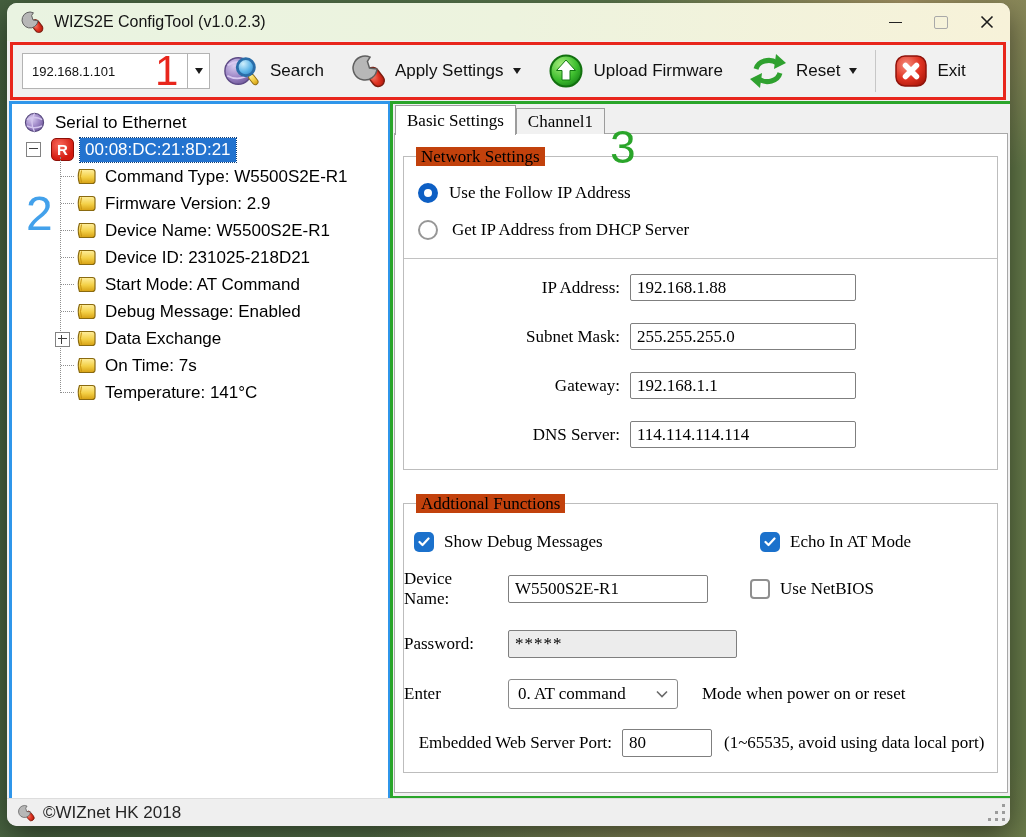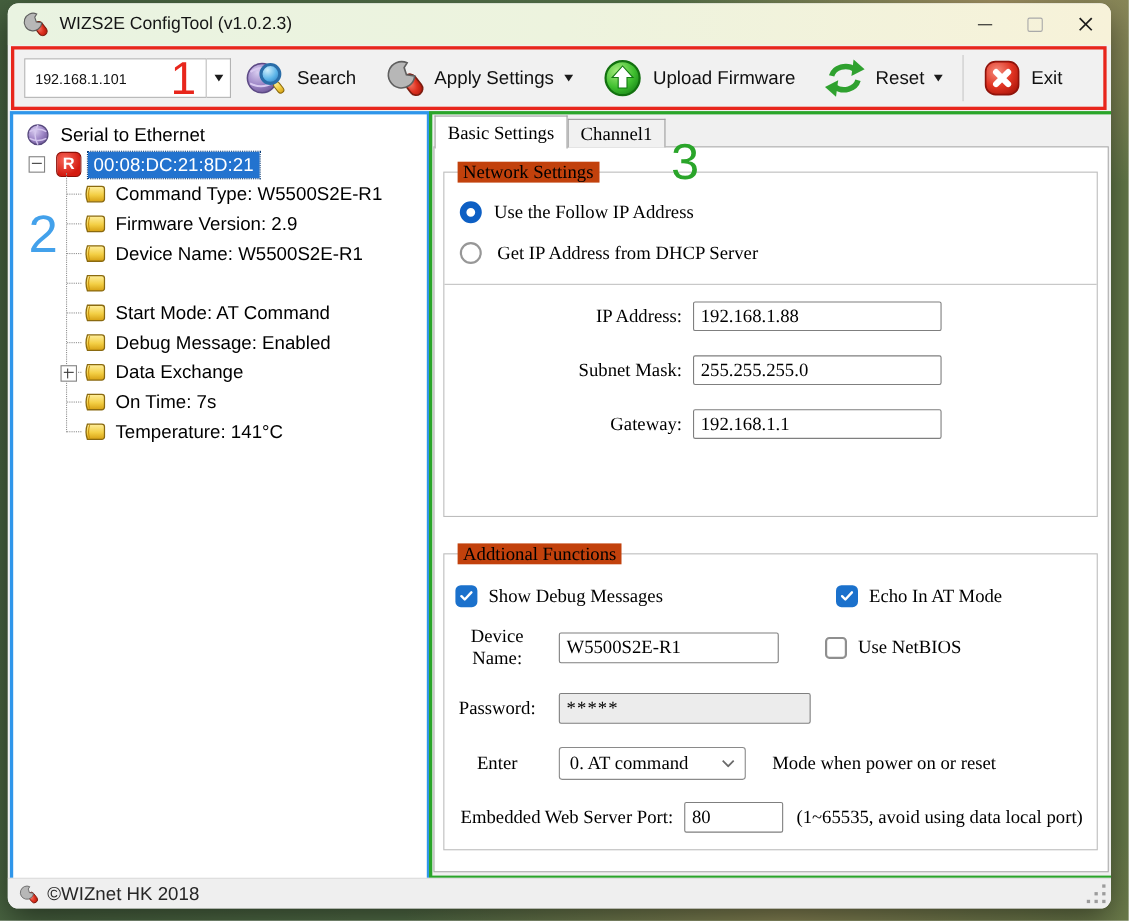--- a/index.html
+++ b/index.html
@@ -89,21 +89,21 @@
   .tinput{height:27px;border:1px solid #7f7f7f;border-radius:2px;background:#fff;color:#000;
     font-family:"Liberation Serif",serif;font-size:17px;padding:0 6px;box-sizing:border-box;}
   .w226{width:226px;} .w200{width:200px;} .w229{width:229px;} .w90{width:90px;}
   .afrow{display:flex;align-items:center;}
   .c1{width:346px;display:flex;align-items:center;flex:none;}
   .cbl{margin-left:10px;}
   .cb{width:20px;height:20px;border-radius:5px;box-sizing:border-box;flex:none;display:flex;align-items:center;justify-content:center;}
   .cb-on{background:#1b71cc;}
   .cb-off{background:#fff;border:2px solid #8f8f8f;border-radius:4px;}
   .cbtxt{margin-left:10px;}
-  .lab96{width:96px;text-align:center;flex:none;}
+  .lab96{width:96px;text-align:left;flex:none;}
   .pw{background:#ececec;letter-spacing:1px;}
   .selectbox{width:170px;height:30px;border:1px solid #8a8a8a;border-radius:3px;background:#fff;
     display:flex;align-items:center;justify-content:space-between;padding:0 9px;box-sizing:border-box;margin-left:8px;}
   .suffix{margin-left:24px;}
   .lab206{width:206px;text-align:right;flex:none;margin-left:2px;}
   
   .statusbar{position:absolute;left:0;right:0;bottom:0;height:27px;background:#efefef;border-top:1px solid #dddddd;
     display:flex;align-items:center;gap:8px;padding-left:10px;font-size:17px;color:#262626;}
   .status-icon{width:18px;height:18px;--icobg:#efefef;}
   .grip{position:absolute;right:5px;bottom:5px;width:3px;height:3px;background:#9c9c9c;
@@ -262,20 +262,21 @@
               <path d="M3.5 1.5 h13 a2.5 2.5 0 0 1 2.5 2.5 v9 a2.5 2.5 0 0 1 -2.5 2.5 h-13 q-2.5 -7 0 -14 z" fill="url(#g-gold)" stroke="#8a6a10" stroke-width="1.2"></path>
               <path d="M5.5 2.5 q-2 6 0 12" stroke="#c9940e" fill="none"></path>
             </svg>
           <span>Device Name: W5500S2E-R1</span>
         </div>
         <div class="trow crow">
           <svg class="tree-ico" viewBox="0 0 20 17" width="20" height="17">
               <path d="M3.5 1.5 h13 a2.5 2.5 0 0 1 2.5 2.5 v9 a2.5 2.5 0 0 1 -2.5 2.5 h-13 q-2.5 -7 0 -14 z" fill="url(#g-gold)" stroke="#8a6a10" stroke-width="1.2"></path>
               <path d="M5.5 2.5 q-2 6 0 12" stroke="#c9940e" fill="none"></path>
             </svg>
+          <span>Device ID: 231025-218D21</span>
         </div>
         <div class="trow crow">
           <svg class="tree-ico" viewBox="0 0 20 17" width="20" height="17">
               <path d="M3.5 1.5 h13 a2.5 2.5 0 0 1 2.5 2.5 v9 a2.5 2.5 0 0 1 -2.5 2.5 h-13 q-2.5 -7 0 -14 z" fill="url(#g-gold)" stroke="#8a6a10" stroke-width="1.2"></path>
               <path d="M5.5 2.5 q-2 6 0 12" stroke="#c9940e" fill="none"></path>
             </svg>
           <span>Start Mode: AT Command</span>
         </div>
         <div class="trow crow">
           <svg class="tree-ico" viewBox="0 0 20 17" width="20" height="17">
@@ -338,20 +339,24 @@
           <span class="flabel">IP Address:</span>
           <input class="tinput w226" type="text" value="192.168.1.88" style="">
         </div>
         <div class="frow">
           <span class="flabel">Subnet Mask:</span>
           <input class="tinput w226" type="text" value="255.255.255.0" style="">
         </div>
         <div class="frow">
           <span class="flabel">Gateway:</span>
           <input class="tinput w226" type="text" value="192.168.1.1" style="">
+        </div>
+        <div class="frow">
+          <span class="flabel">DNS Server:</span>
+          <input class="tinput w226" type="text" value="114.114.114.114" style="">
         </div>
       </div>
 
       <div class="fs fs-add">
         <span class="legend">Addtional Functions</span>
 
         <div class="afrow" style="margin-top:28px;">
           <div class="c1 cbl">
             <span class="cb cb-on">
               <svg viewBox="0 0 12 10" width="12" height="10">

